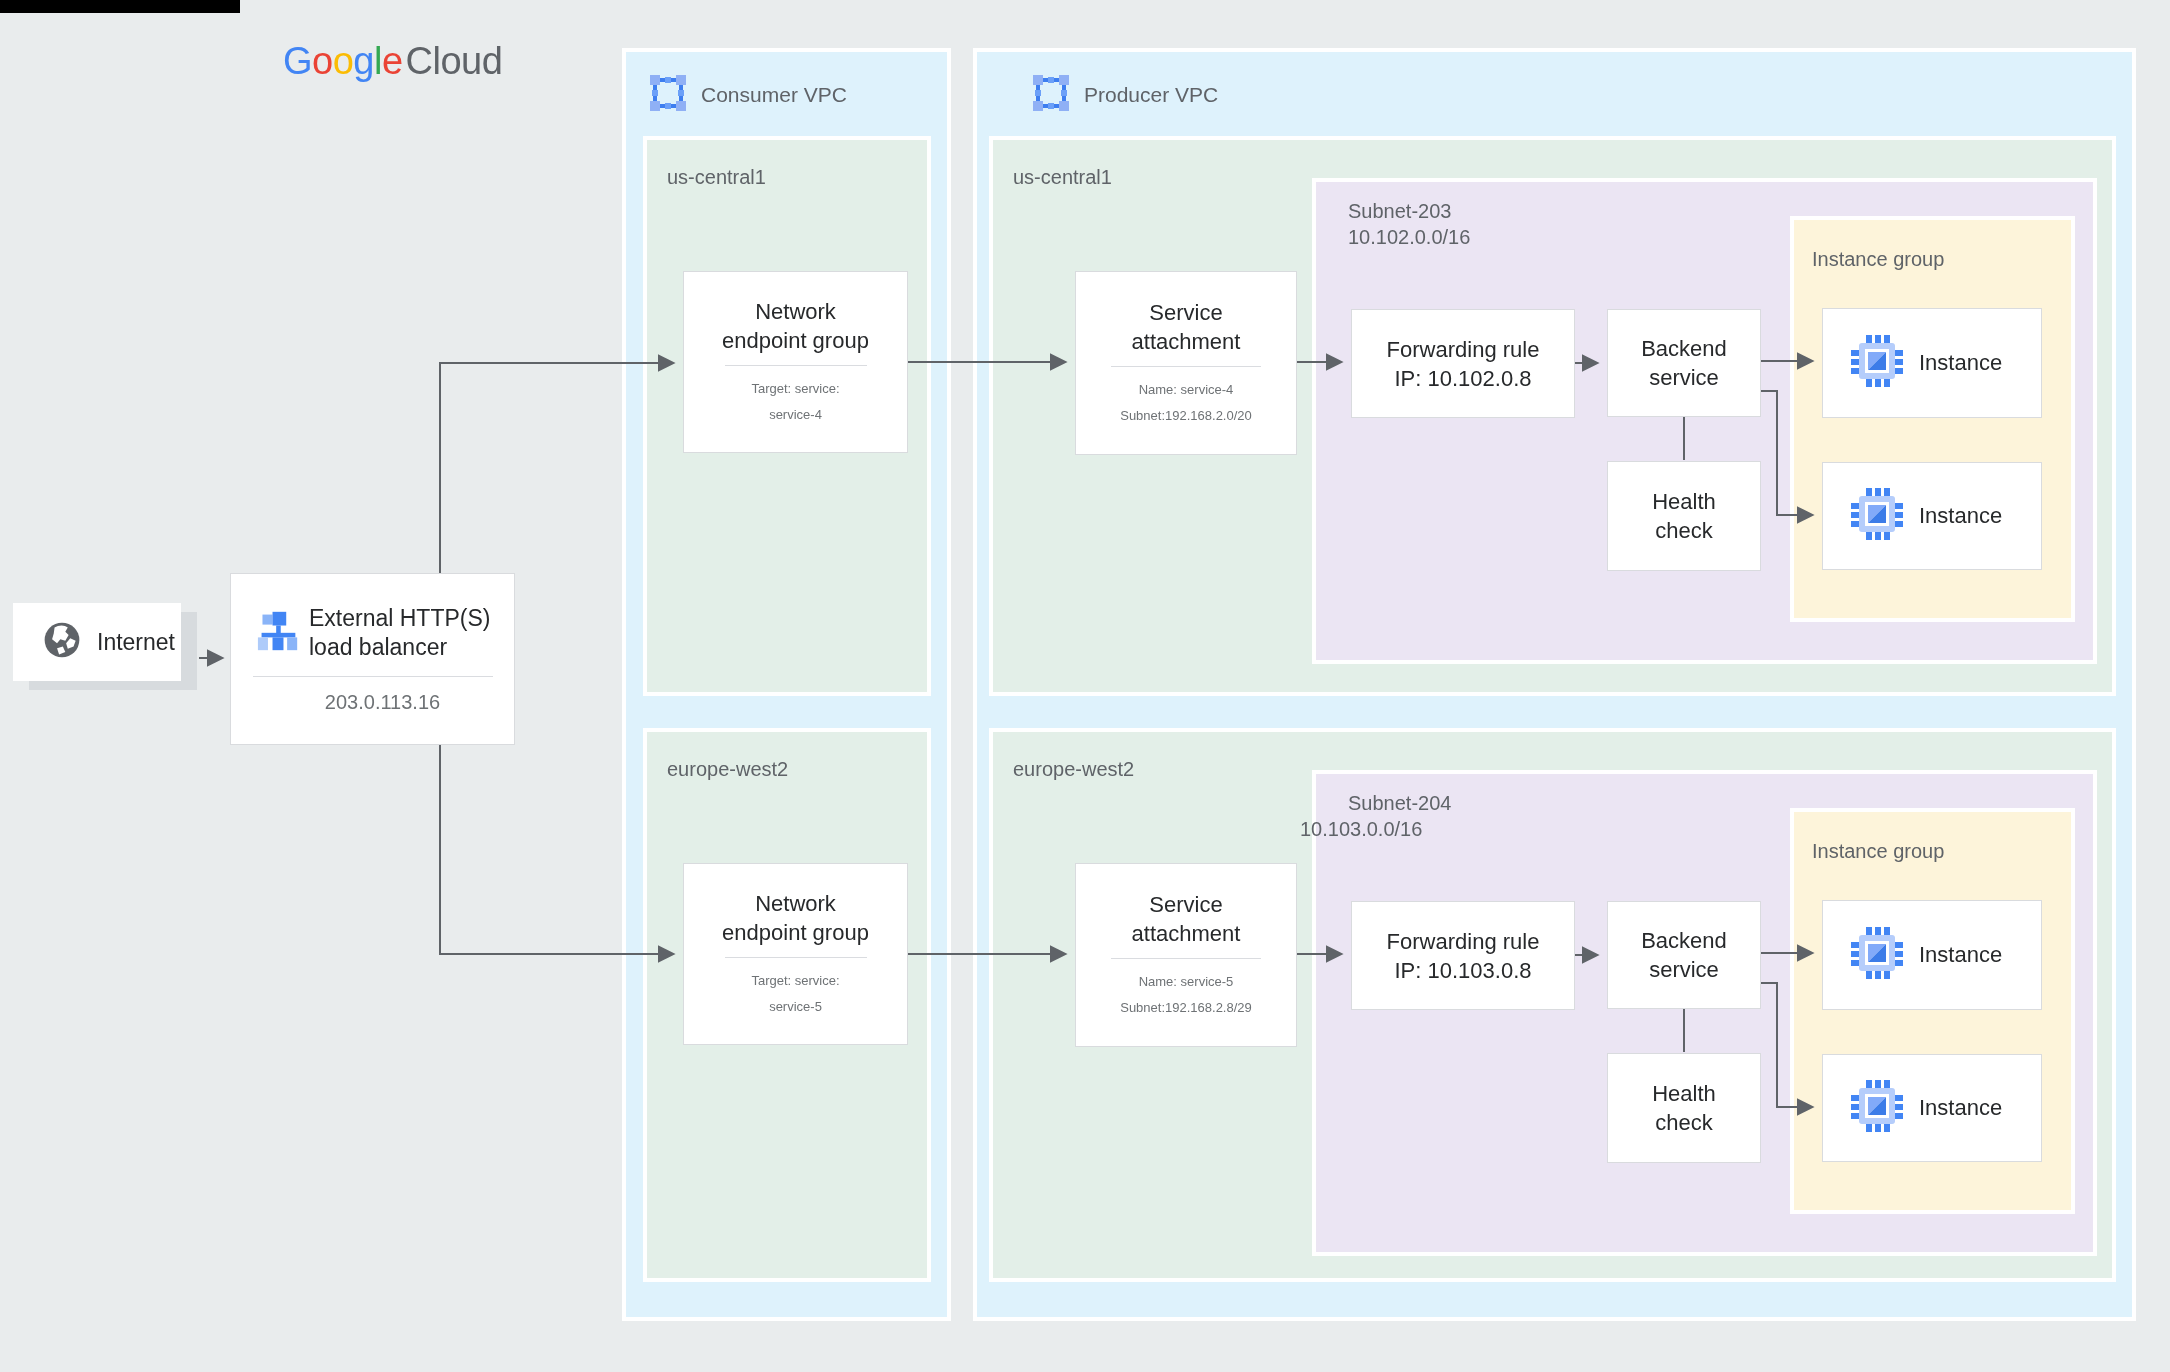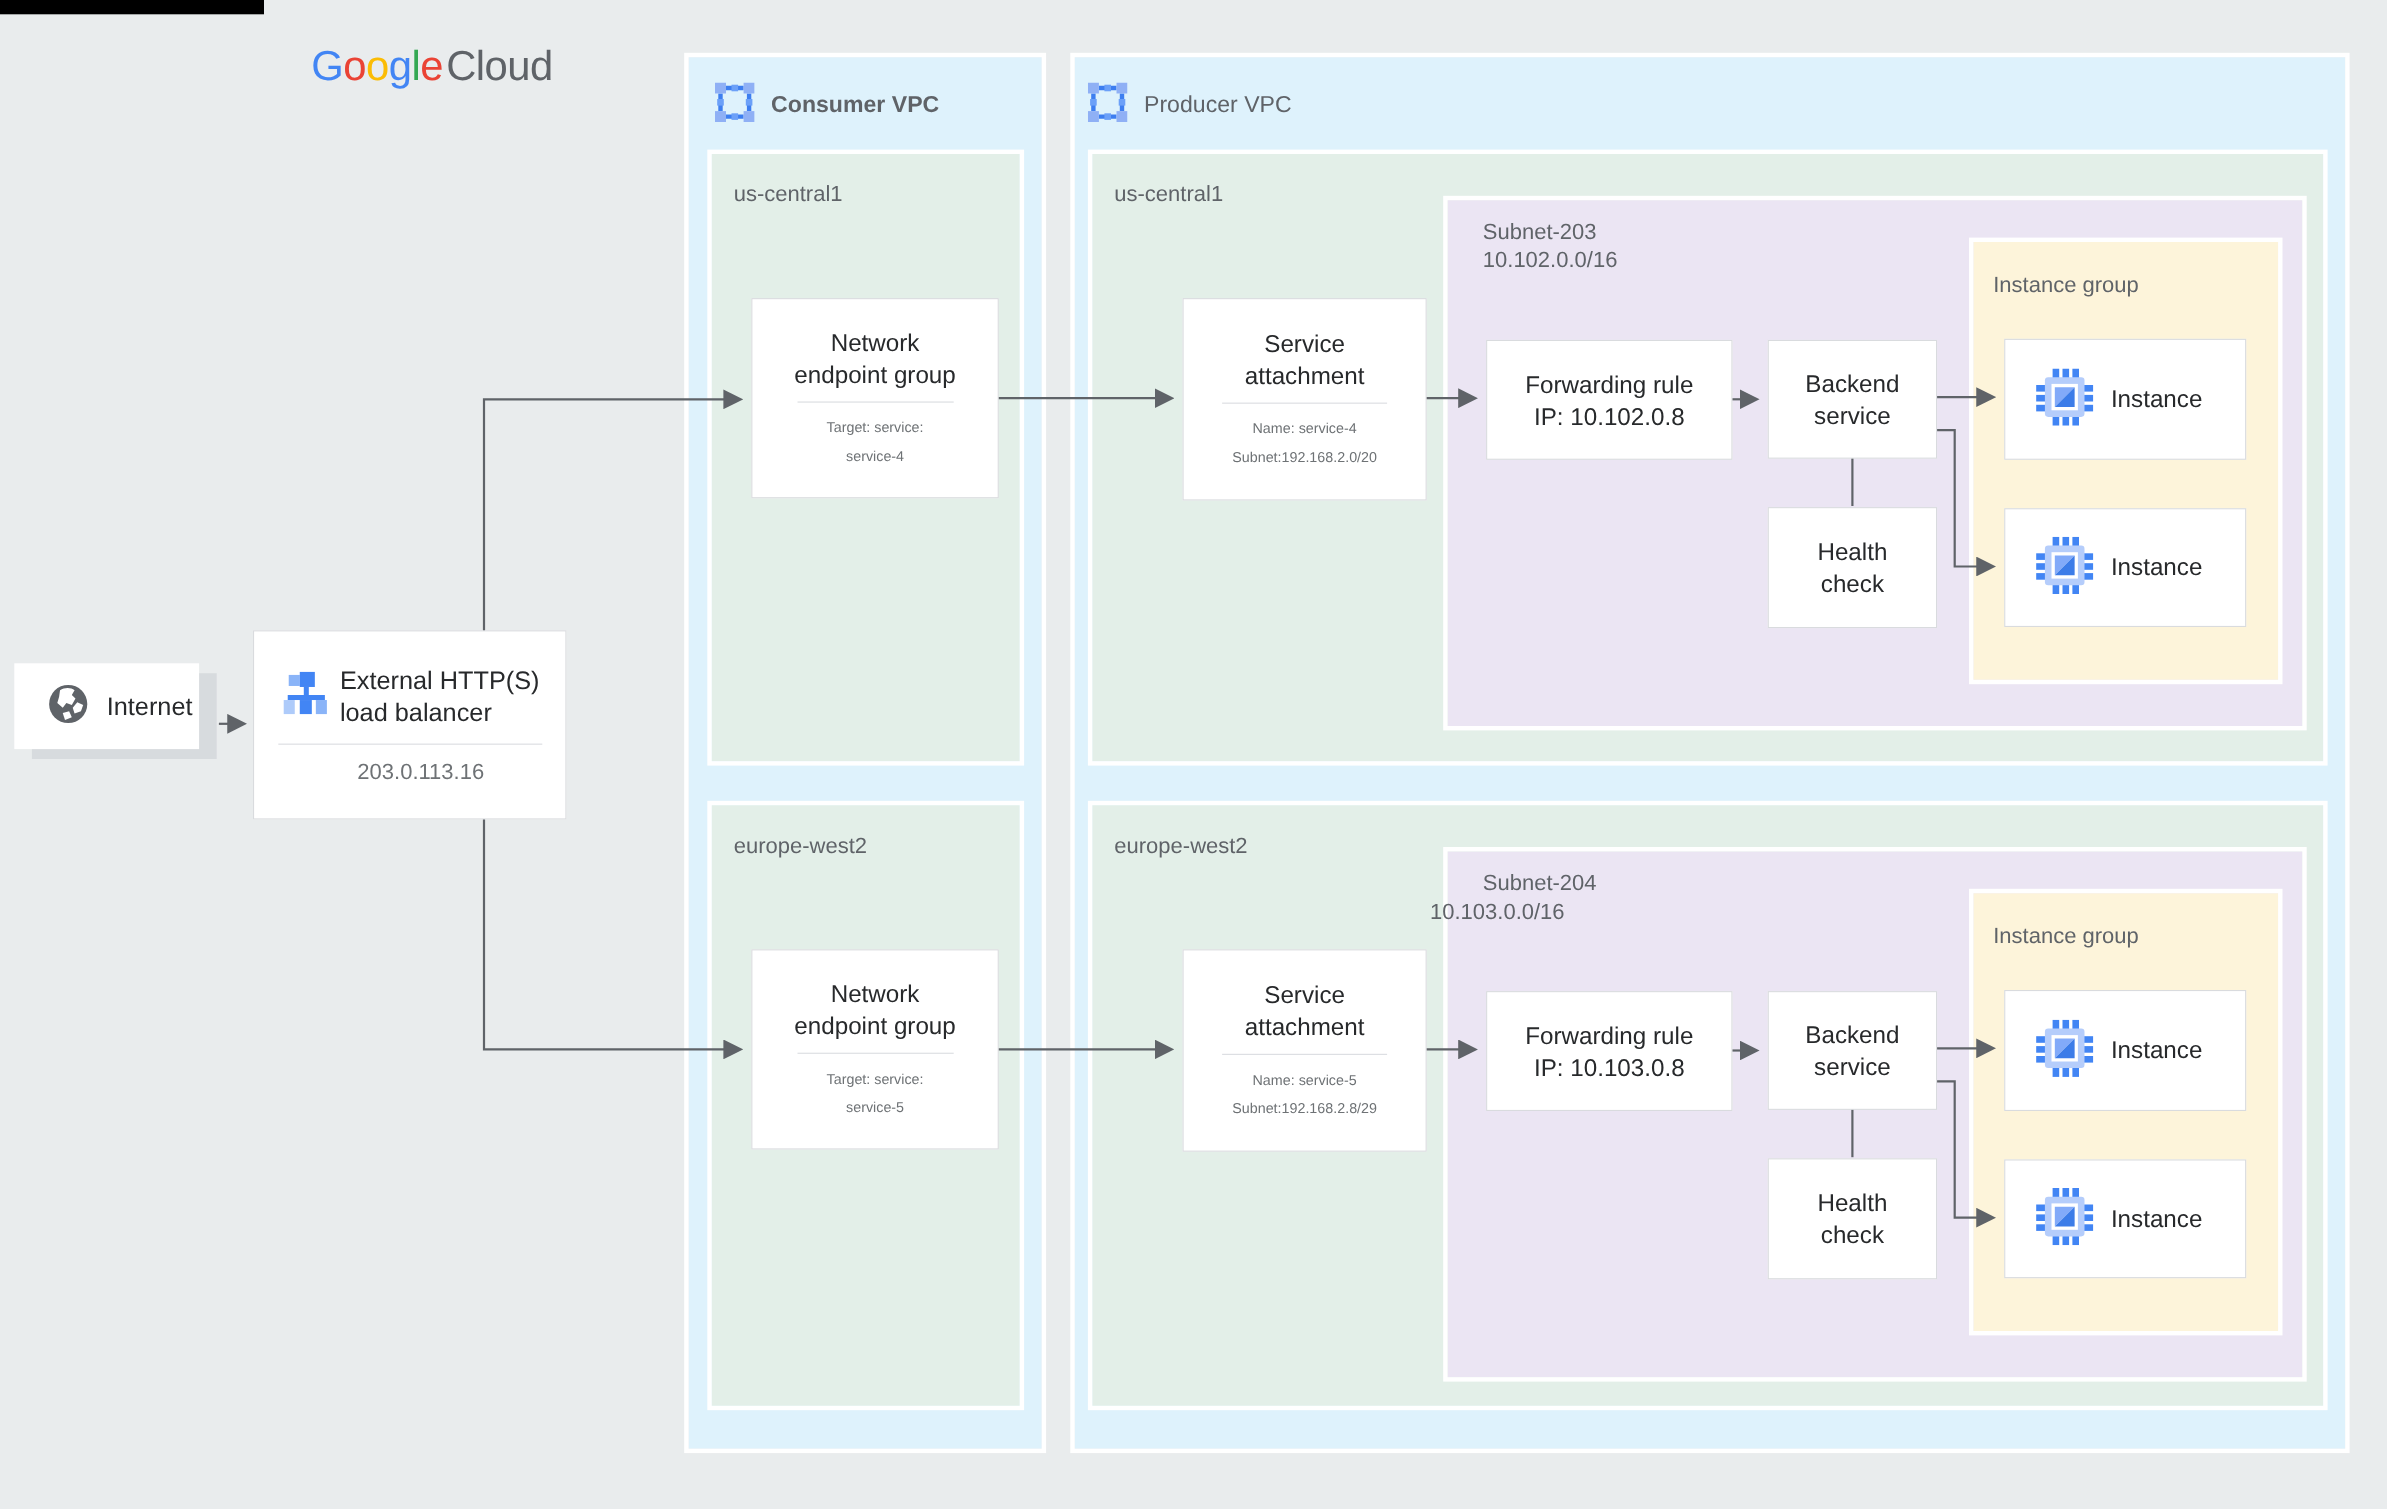--- a/index.html
+++ b/index.html
@@ -33,21 +33,21 @@
 
 <div id="canvas">
 
   <div class="blackbar"></div>
 
   <div class="logo">
     <span class="g-blue">G</span><span class="g-red">o</span><span class="g-yellow">o</span><span class="g-blue">g</span><span class="g-green">l</span><span class="g-red">e</span><span class="suffix">Cloud</span>
   </div>
 
   <div class="container vpc" style="left:626px;top:52px;width:321px;height:1265px;"></div>
-  <div class="vpc-head" style="left:650px;top:75px;font-weight:bold;">
+  <div class="vpc-head" style="left:650px;top:75px;">
     <span>
       <svg width="36" height="36" viewBox="0 0 36 36">
         <line x1="10" y1="5" x2="26" y2="5" stroke="#3d7ef0" stroke-width="4"></line>
         <line x1="10" y1="31" x2="26" y2="31" stroke="#3d7ef0" stroke-width="4"></line>
         <line x1="5" y1="10" x2="5" y2="26" stroke="#3d7ef0" stroke-width="4"></line>
         <line x1="31" y1="10" x2="31" y2="26" stroke="#3d7ef0" stroke-width="4"></line>
         <rect x="15" y="2" width="6" height="6" fill="#6ba0f8"></rect>
         <rect x="15" y="28" width="6" height="6" fill="#6ba0f8"></rect>
         <rect x="2" y="15" width="6" height="6" fill="#6ba0f8"></rect>
         <rect x="28" y="15" width="6" height="6" fill="#6ba0f8"></rect>
@@ -76,21 +76,21 @@
 
   <div class="node" style="left:683px;top:863px;width:225px;height:182px;">
     <div class="title">Network</div>
     <div class="title">endpoint group</div>
     <div class="divider" style="width:142px;"></div>
     <div class="detail">Target: service:</div>
     <div class="detail">service-5</div>
   </div>
 
   <div class="container vpc" style="left:977px;top:52px;width:1155px;height:1265px;"></div>
-  <div class="vpc-head" style="left:989px;top:75px;justify-content:space-between;">
+  <div class="vpc-head" style="left:1033px;top:75px;justify-content:space-between;">
     <span>
       <svg width="36" height="36" viewBox="0 0 36 36">
         <line x1="10" y1="5" x2="26" y2="5" stroke="#3d7ef0" stroke-width="4"></line>
         <line x1="10" y1="31" x2="26" y2="31" stroke="#3d7ef0" stroke-width="4"></line>
         <line x1="5" y1="10" x2="5" y2="26" stroke="#3d7ef0" stroke-width="4"></line>
         <line x1="31" y1="10" x2="31" y2="26" stroke="#3d7ef0" stroke-width="4"></line>
         <rect x="15" y="2" width="6" height="6" fill="#6ba0f8"></rect>
         <rect x="15" y="28" width="6" height="6" fill="#6ba0f8"></rect>
         <rect x="2" y="15" width="6" height="6" fill="#6ba0f8"></rect>
         <rect x="28" y="15" width="6" height="6" fill="#6ba0f8"></rect>

